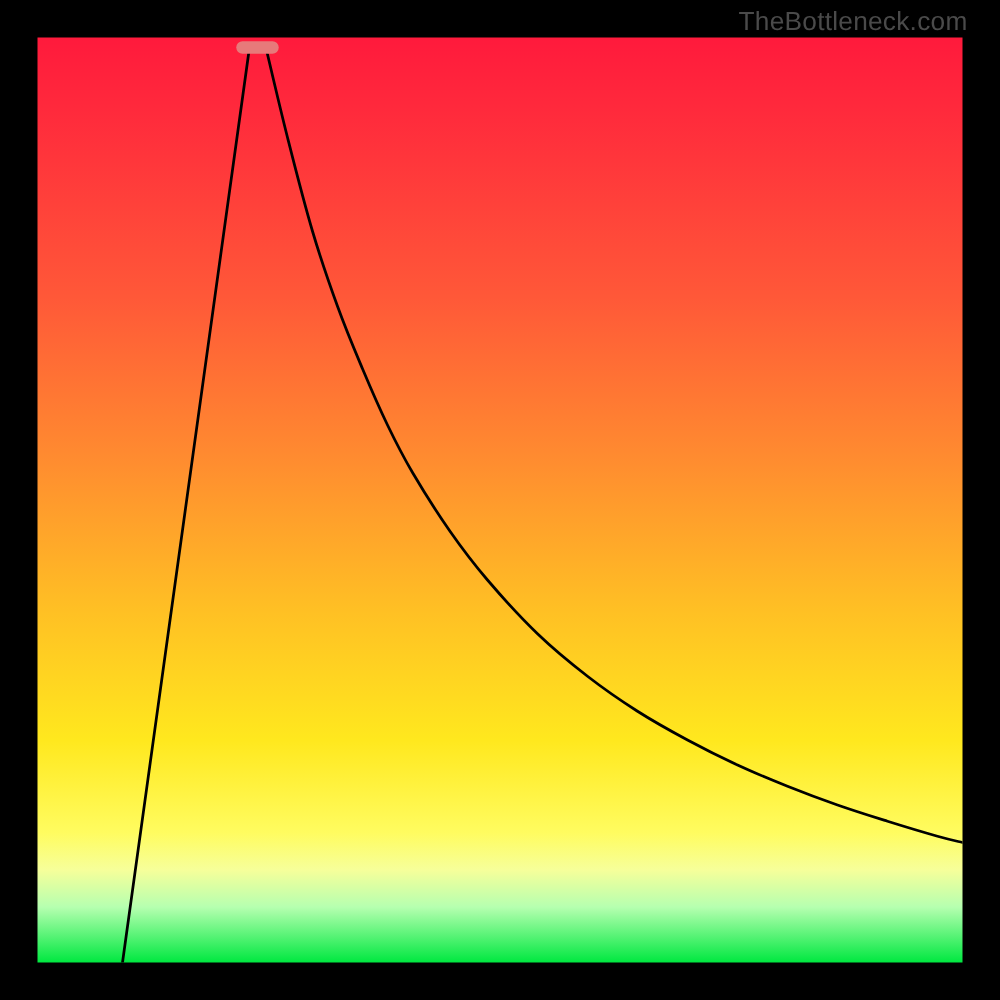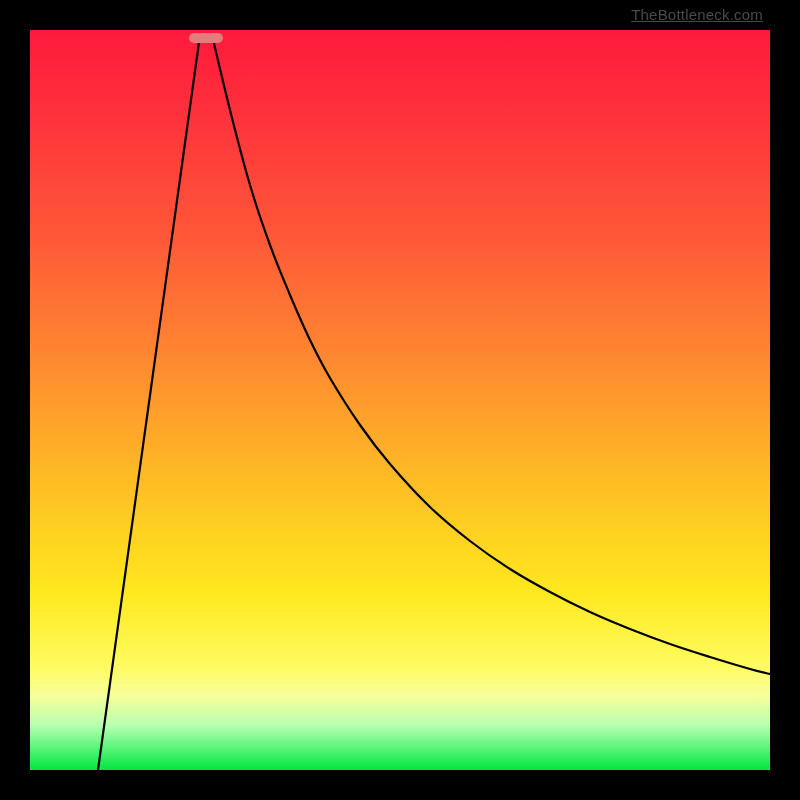--- a/index.html
+++ b/index.html
@@ -34,26 +34,25 @@
       #ffe81e 76%,
       #fffc60 86%,
       #f6ff9a 90%,
       #b6ffb0 94%,
       #00e840 100%
     );
   }
   .watermark {
     position: absolute;
     top: 6px;
-    right: 37px;
+    right: 26px;
     color: #4a4a4a;
-    font-size: 15px;
+    font-size: 21px;
     letter-spacing: 0.2px;
     font-weight: 400;
-    text-decoration: underline;
   }
   .curve-svg {
     position: absolute;
     left: 0;
     top: 0;
     width: 740px;
     height: 740px;
   }
   .curve-left, .curve-right {
     fill: none;

